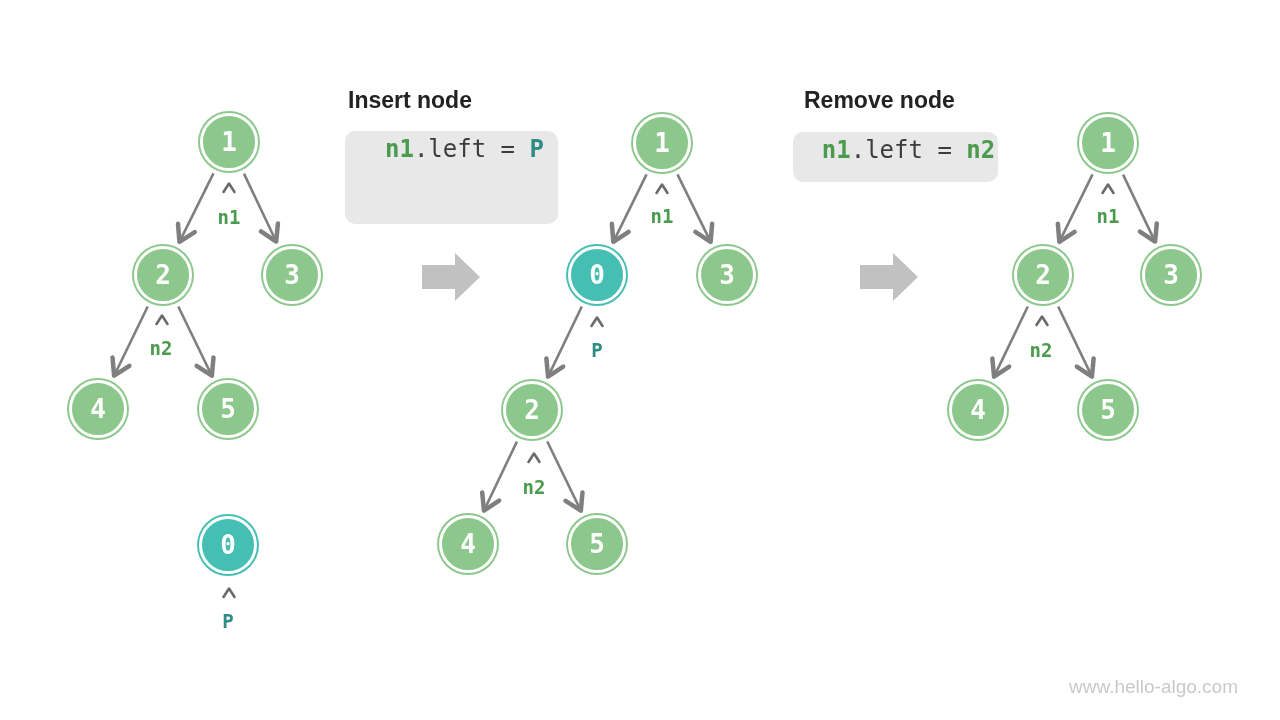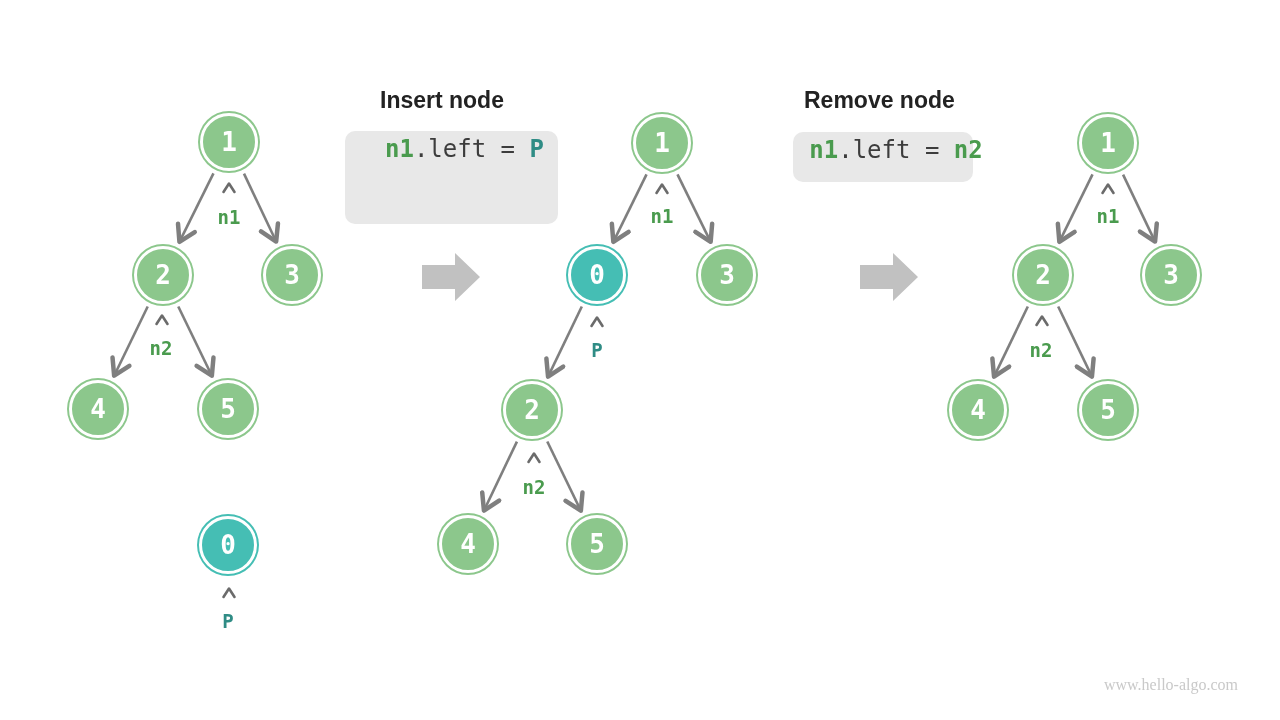--- a/index.html
+++ b/index.html
@@ -65,22 +65,22 @@
     color:var(--code-text);
   }
   .tok{font-weight:normal;}
   .tok.bold{font-weight:bold;}
   .tok.green{color:var(--label-green);}
   .tok.teal{color:var(--label-teal);}
   .tok.dark{color:var(--code-text);}
   #watermark{
     position:absolute;
     right:42px;top:676px;
-    font-family:Liberation Serif, serif;
-    font-size:16px;
+    font-family:Liberation Sans, sans-serif;
+    font-size:19px;
     color:var(--watermark-color);
   }
 </style>
 </head>
 <body>
 
 <div id="canvas" style="--node-green: #8CC78C; --node-teal: #45BEB4; --label-green: #4A9B4E; --label-teal: #2F8C85; --code-text: #3C3C3C; --code-bg: #E8E8E8; --title-color: #222222; --watermark-color: #C9C9C9;">
   <svg id="edge-layer" xmlns="http://www.w3.org/2000/svg">
     <defs>
       <marker id="arrowhead" viewBox="0 0 12 12" refX="10" refY="6" markerWidth="9" markerHeight="9" orient="auto-start-reverse">
@@ -130,23 +130,23 @@
       <div class="node" style="left: 949px; top: 381px;">4</div>
       <div class="node" style="left: 1079px; top: 381px;">5</div>
       <div class="plabel green" style="left: 229px; top: 217px;">n1</div>
       <div class="plabel green" style="left: 161px; top: 348px;">n2</div>
       <div class="plabel teal" style="left: 228px; top: 621px;">P</div>
       <div class="plabel green" style="left: 662px; top: 216px;">n1</div>
       <div class="plabel teal" style="left: 597px; top: 350px;">P</div>
       <div class="plabel green" style="left: 534px; top: 487px;">n2</div>
       <div class="plabel green" style="left: 1108px; top: 216px;">n1</div>
       <div class="plabel green" style="left: 1041px; top: 350px;">n2</div>
-      <div class="section-title" style="left: 380px; top: 88px;">Insert node</div>
+      <div class="section-title" style="left: 348px; top: 88px;">Insert node</div>
       <div class="section-title" style="left: 804px; top: 88px; text-align: right;">Remove node</div>
       <div class="codeblock" style="left: 345px; top: 131px; width: 213px; height: 93px;">
         <div class="code-line"><span class="tok green bold">n1</span><span class="tok dark">.left = </span><span class="tok teal bold">P</span></div>
       </div>
-      <div class="codeblock" style="left: 793px; top: 132px; width: 180px; height: 50px;">
+      <div class="codeblock" style="left: 793px; top: 132px; width: 205px; height: 50px;">
         <div class="code-line"><span class="tok green bold">n1</span><span class="tok dark">.left = </span><span class="tok green bold">n2</span></div>
       </div>
     </div>
   <div id="watermark">www.hello-algo.com</div>
 </div>
 
 </body></html>

